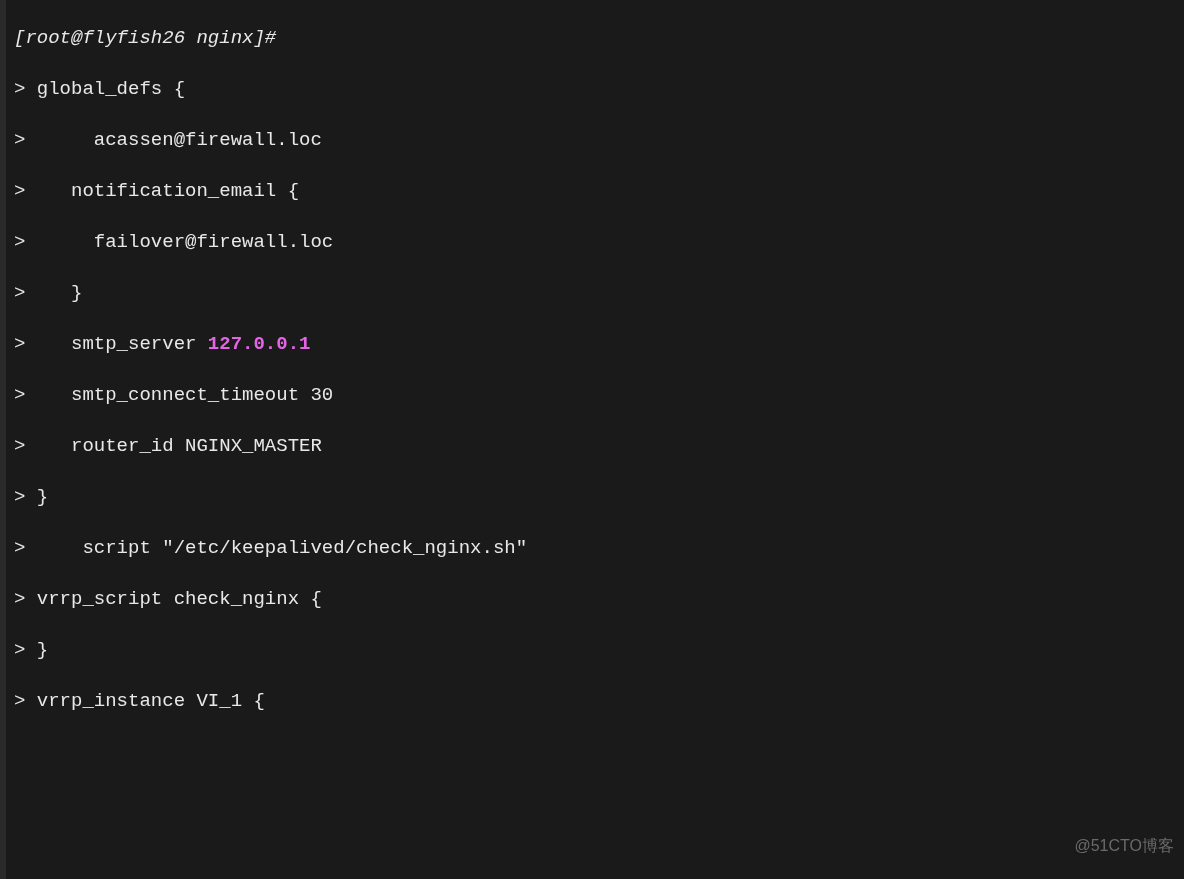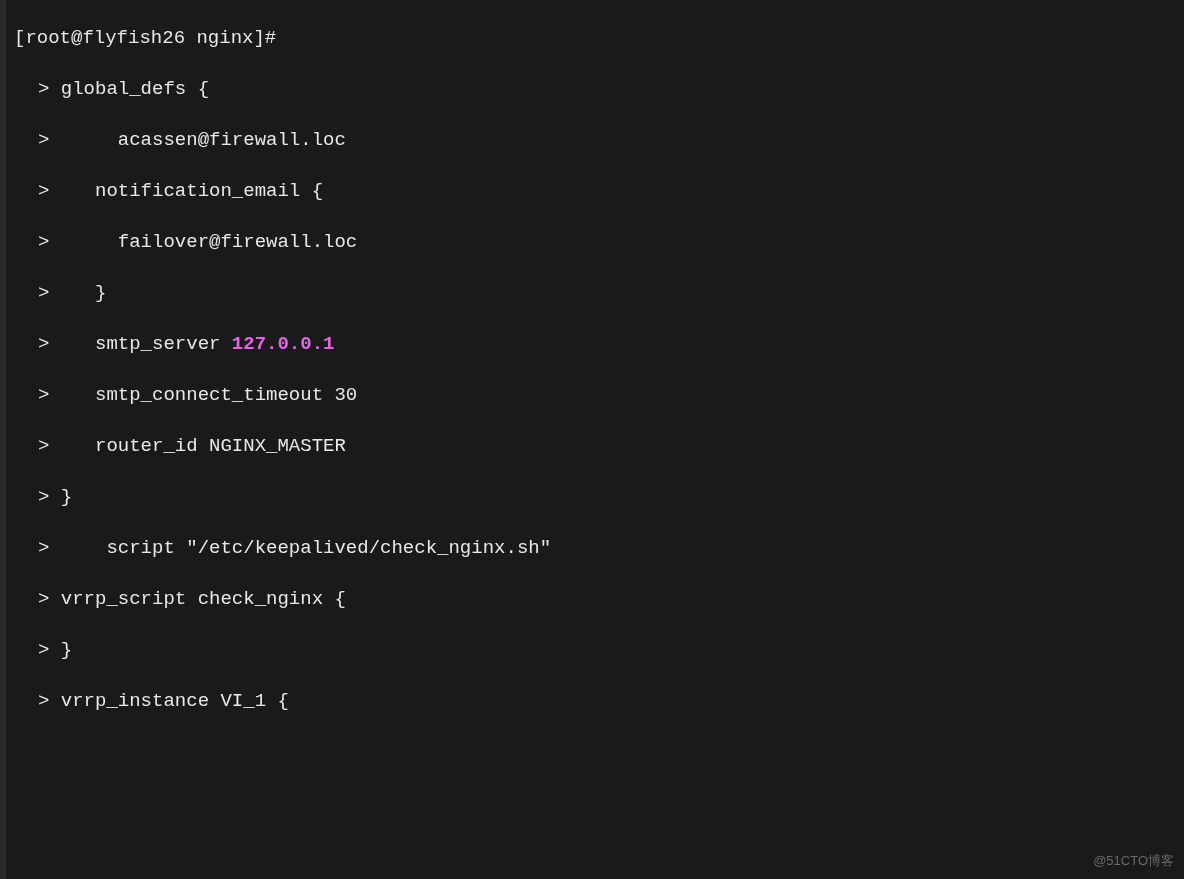--- a/index.html
+++ b/index.html
@@ -24,35 +24,35 @@
       padding: 0 8px;
       white-space: pre;
       border-left: 6px solid #2a2a2a;
     }
     .line {
       display: block;
       white-space: pre;
     }
     .prompt-user {
       color: #e8e8e8;
+      font-style: italic;
     }
     .continuation {
       color: #e8e8e8;
-      margin-left: 24px;
     }
     .ip-highlight {
       color: #e564e5;
       font-weight: bold;
     }
     .watermark {
       position: absolute;
-      bottom: 6px;
+      bottom: 21px;
       right: 10px;
       color: #6a6a6a;
-      font-size: 13px;
+      font-size: 16px;
       font-family: "Microsoft YaHei", "SimHei", sans-serif;
     }
   </style>
 </head>
 <body>
 
 <div class="terminal">
 <span class="line"><span class="prompt-user">[root@flyfish26 nginx]#</span></span>
 <span class="line"><span class="continuation">&gt; global_defs {</span></span>
 <span class="line"><span class="continuation">&gt;      acassen@firewall.loc</span></span>

